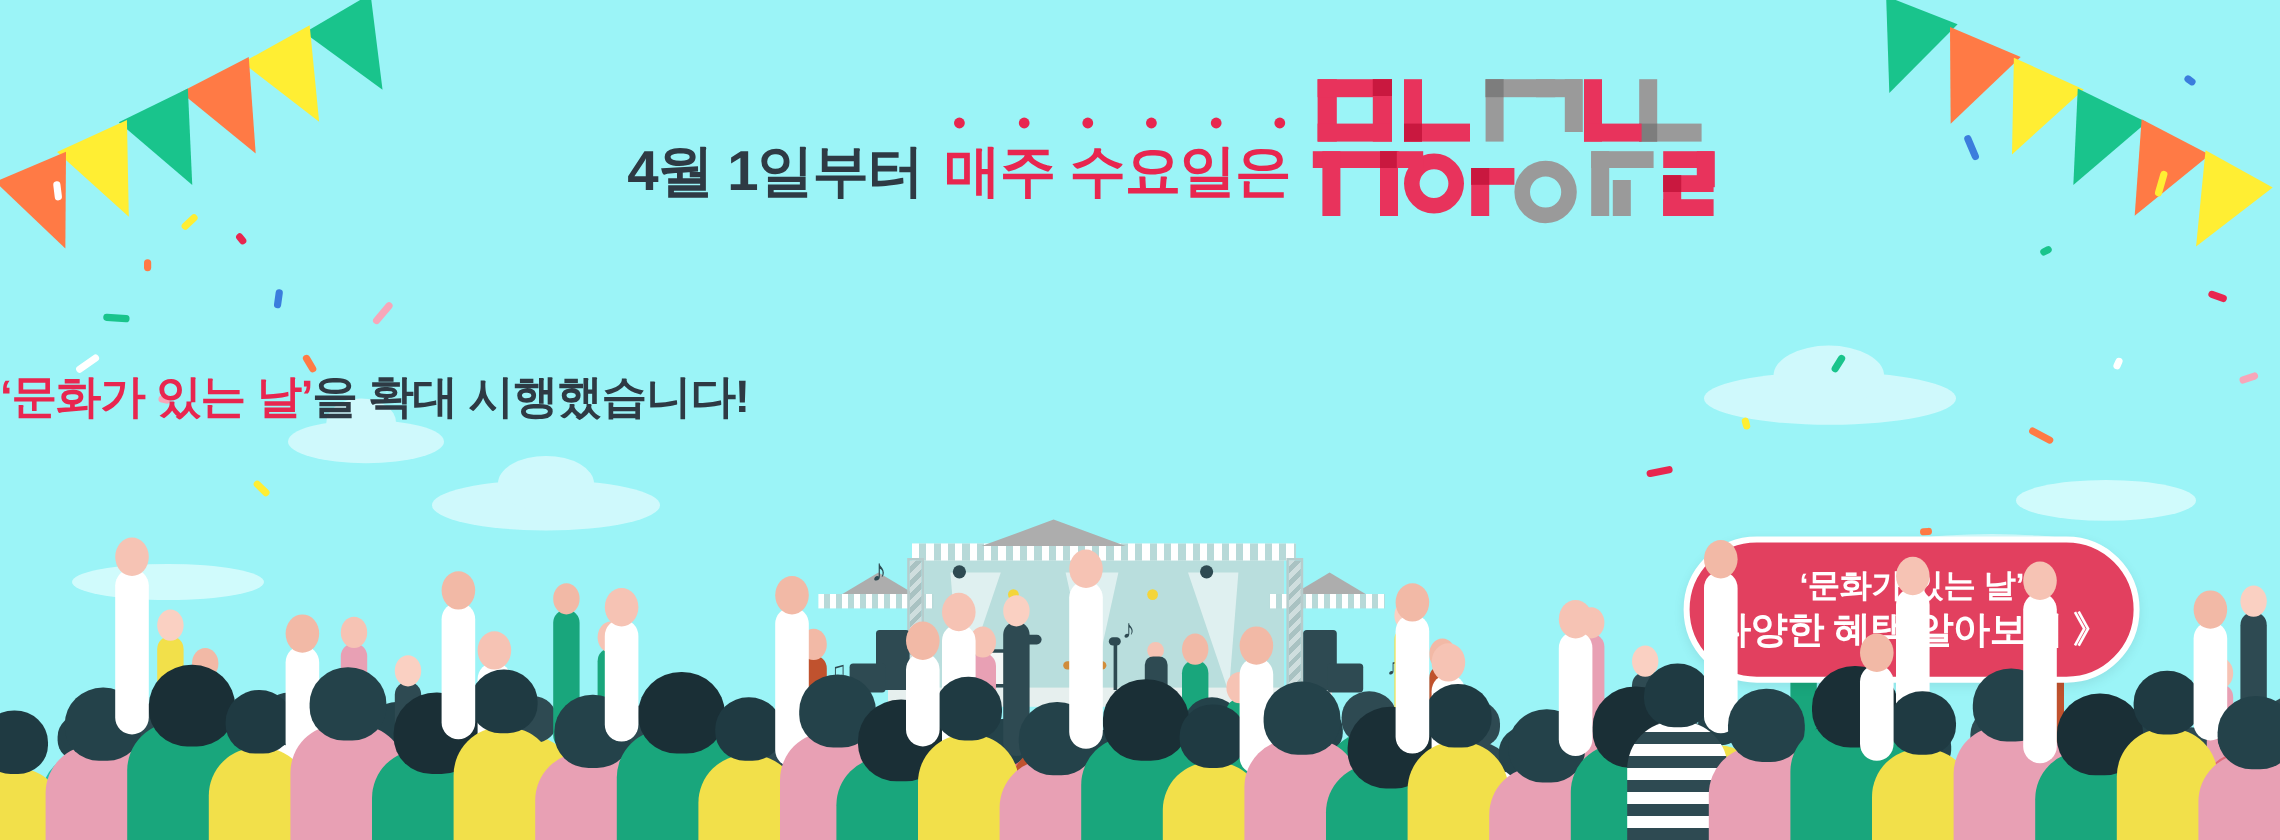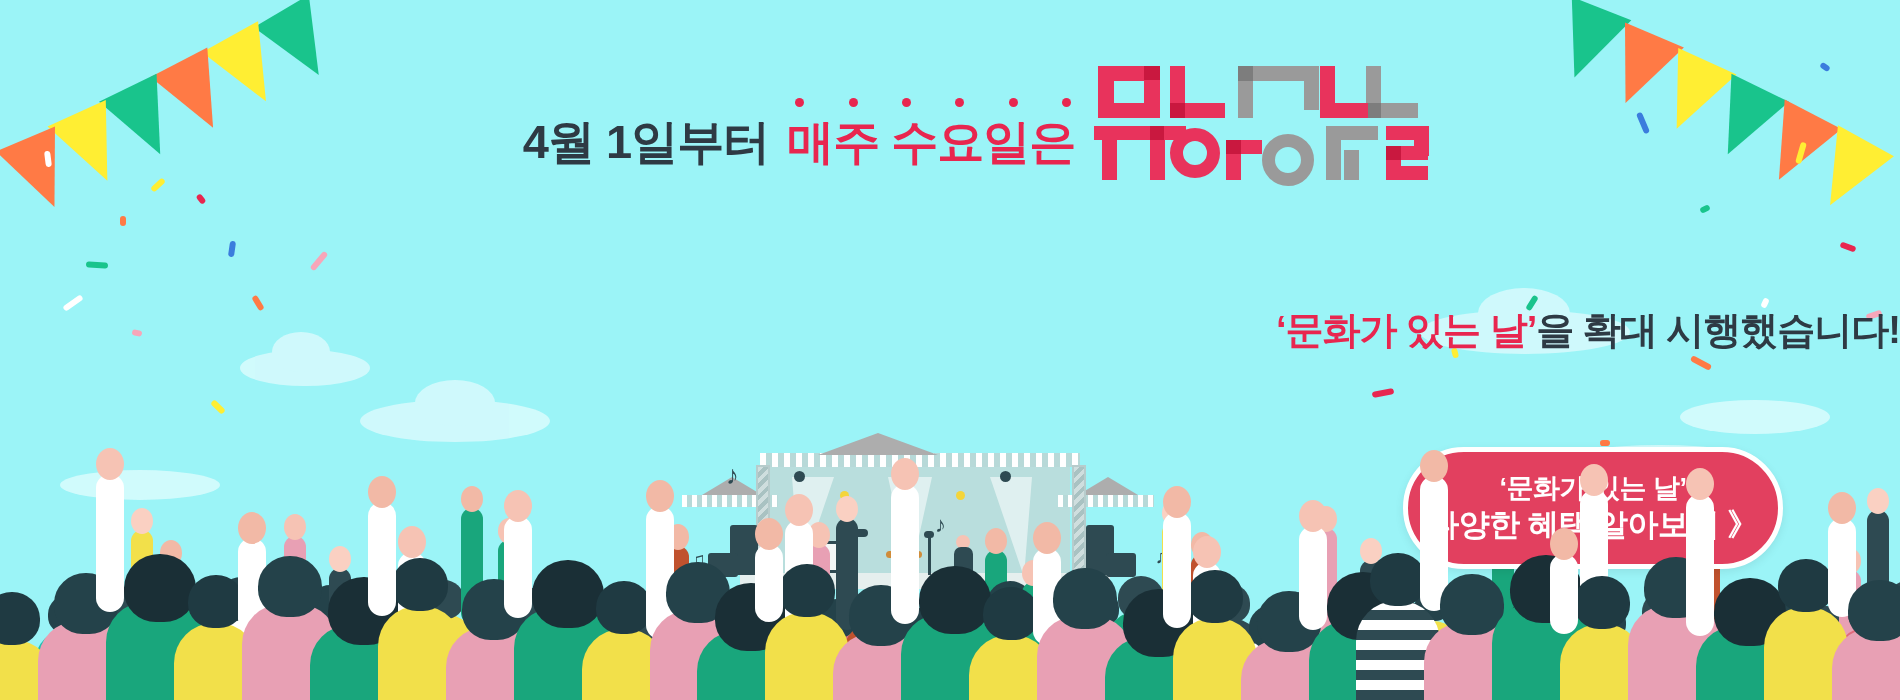--- a/index.html
+++ b/index.html
@@ -59,21 +59,21 @@
   .ring { position:absolute; border-radius:50%; }
   .ring.red { border:13px solid #e8335c; }
   .ring.gry { border:13px solid #9a9a9a; }
 
   
   #sub1 {
     position:absolute; left:0; top:258px; width:1900px; text-align:center;
     font-size:27px; color:#2e3a44; letter-spacing:-.5px;
   }
   #sub2 {
-    position:absolute; left:0; top:305px; width:1900px; text-align:right;
+    position:absolute; left:0; top:305px; width:1900px; text-align:left;
     font-size:38px; font-weight:bold; color:#2e3a44; letter-spacing:-1px;
   }
   #sub2 .hl { color:#e8264f; }
 
   
   #stage { position:absolute; left:700px; top:425px; width:460px; height:180px; }
   .sg { position:absolute; }
 
   
   .note { position:absolute; color:#2e4a52; font-size:26px; }

